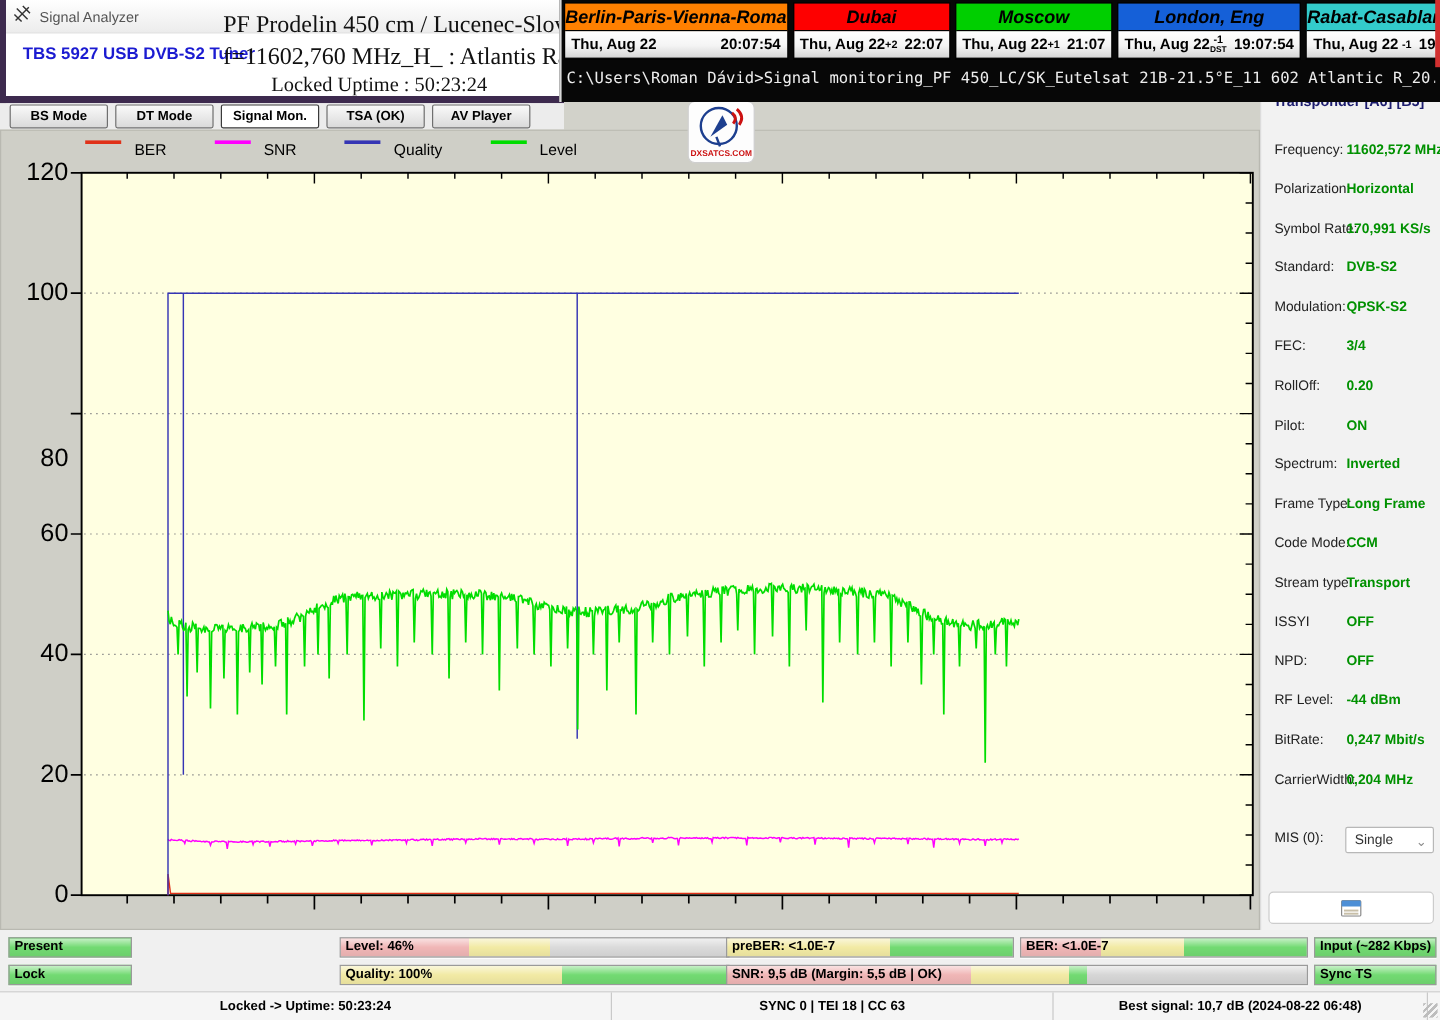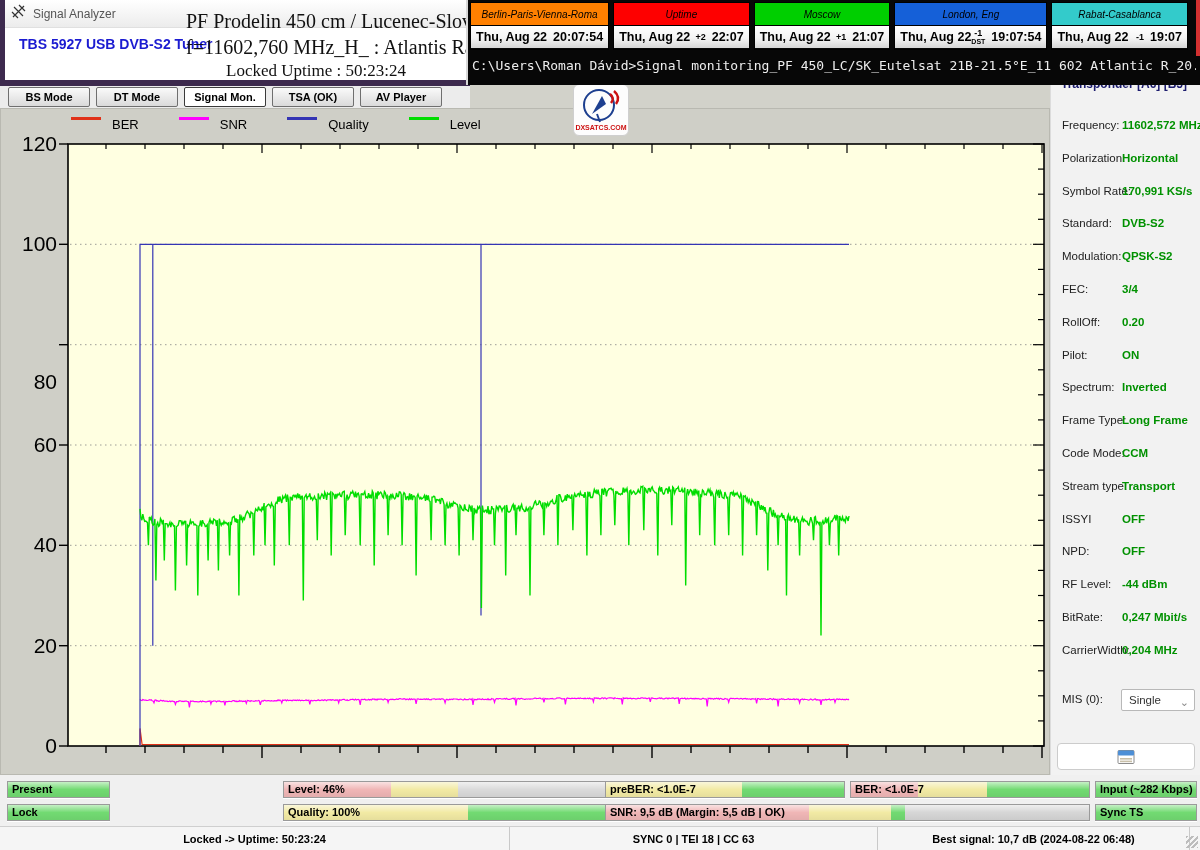--- a/index.html
+++ b/index.html
@@ -18,21 +18,21 @@
   .center-head { position:absolute; left:186px; top:-18px; width:260px; font-family:"Liberation Serif", serif; }
   .center-head .l1 { font-size:20px; white-space:nowrap; }
   .center-head .l2 { font-size:20px; white-space:nowrap; margin-top:3px; }
   .center-head .l3 { font-size:17px; text-align:center; margin-top:2px; }
   .purple-band { position:absolute; left:0; top:80px; width:470px; height:6px; background:#3d2a4e; }
 
   
   .overlay { position:absolute; left:466px; top:0; width:734px; height:85px; background:#070707; z-index:5; border-left:2px solid #d8d8d8; }
   .clock-row { position:absolute; left:2px; top:2px; width:718px; height:48px; display:flex; gap:4px; }
   .clock { flex:1; display:flex; flex-direction:column; border:1px solid #000; }
-  .clock .chead { height:23px; line-height:23px; text-align:center; font-size:10px; font-weight:normal; font-style:italic; color:#000; border-bottom:1px solid #000; white-space:nowrap; overflow:hidden; }
+  .clock .chead { height:23px; line-height:23px; text-align:center; font-size:15px; font-weight:bold; font-style:italic; color:#000; border-bottom:1px solid #000; white-space:nowrap; overflow:hidden; }
   .clock .ctime { height:22px; background:linear-gradient(#ffffff 0%,#f4f4f4 55%,#d5d5d5 100%); display:flex; align-items:center; padding:0 5px; font-size:12.5px; font-weight:bold; color:#000; }
   .clock .cdate { white-space:nowrap; }
   .clock .spacer { flex:1; }
   .clock .coff { display:flex; flex-direction:column; align-items:center; line-height:1; margin-right:6px; }
   .clock .coff .o1 { font-size:9px; font-weight:bold; }
   .clock .coff .o2 { font-size:7px; font-weight:bold; }
   .clock .ctval { white-space:nowrap; }
   .console-line { position:absolute; left:4px; top:58px; width:724px; font-family:"DejaVu Sans Mono", monospace; font-size:13px; color:#ededed; white-space:nowrap; overflow:hidden; }
   .red-sliver { position:absolute; right:0; top:0; width:4px; height:56px; background:#d23030; z-index:6; }
 
@@ -120,21 +120,21 @@
           <span class="spacer"></span>
           <span class="coff">
             <span class="o1"></span>
             <span class="o2"></span>
           </span>
           <span class="ctval">20:07:54</span>
         </div>
       </div>
 
       <div class="clock">
-        <div class="chead" style="background: rgb(254, 0, 0);">Uptime</div>
+        <div class="chead" style="background: rgb(254, 0, 0);">Dubai</div>
         <div class="ctime">
           <span class="cdate">Thu, Aug 22</span>
           <span class="spacer"></span>
           <span class="coff">
             <span class="o1">+2</span>
             <span class="o2"></span>
           </span>
           <span class="ctval">22:07</span>
         </div>
       </div>

